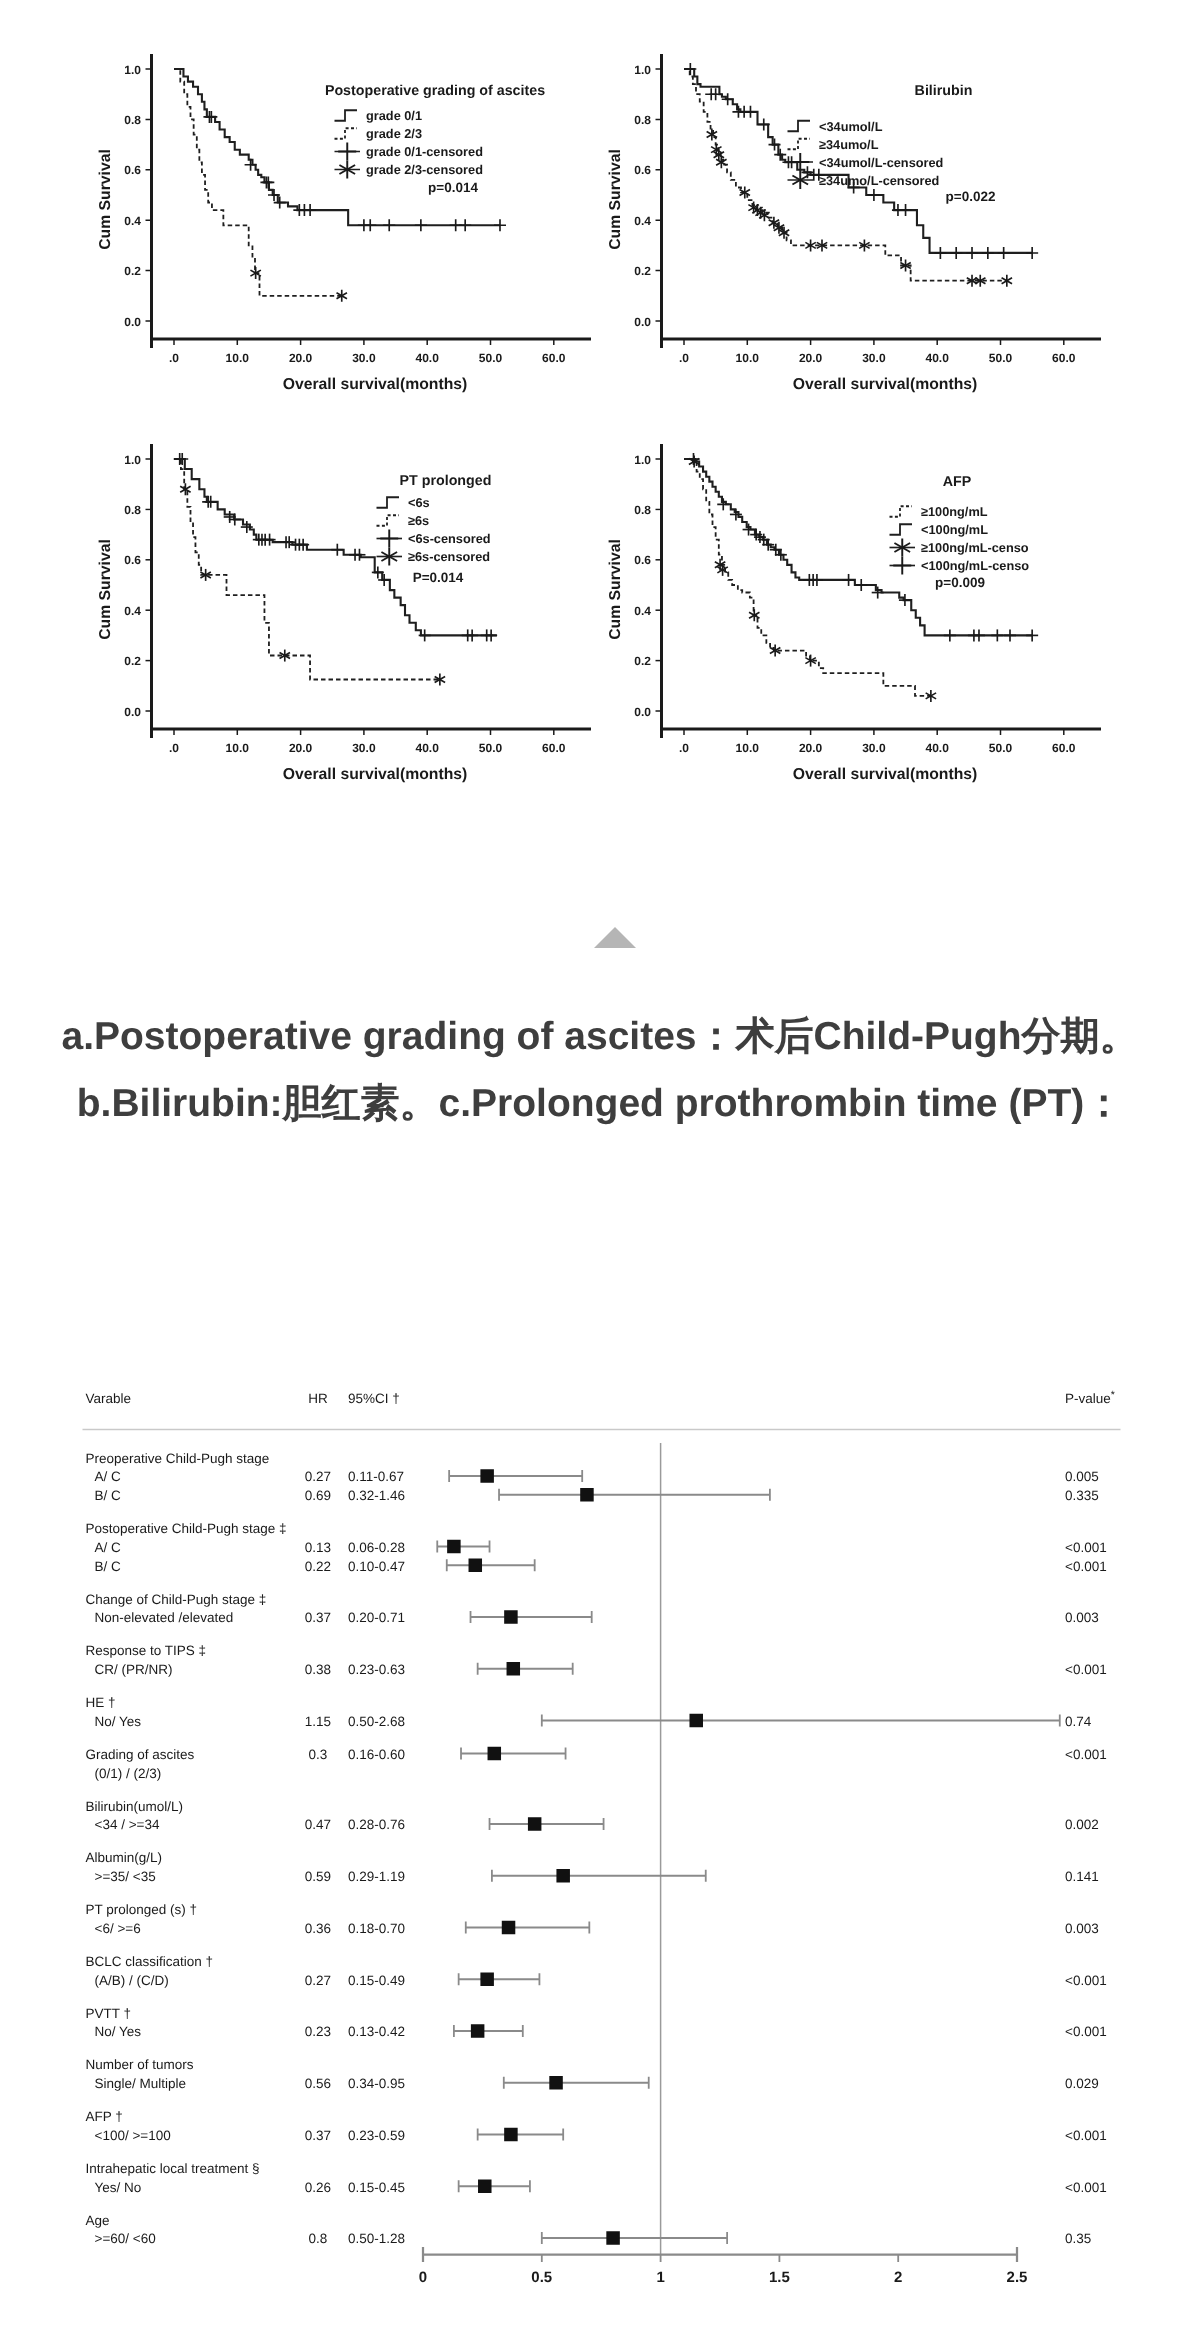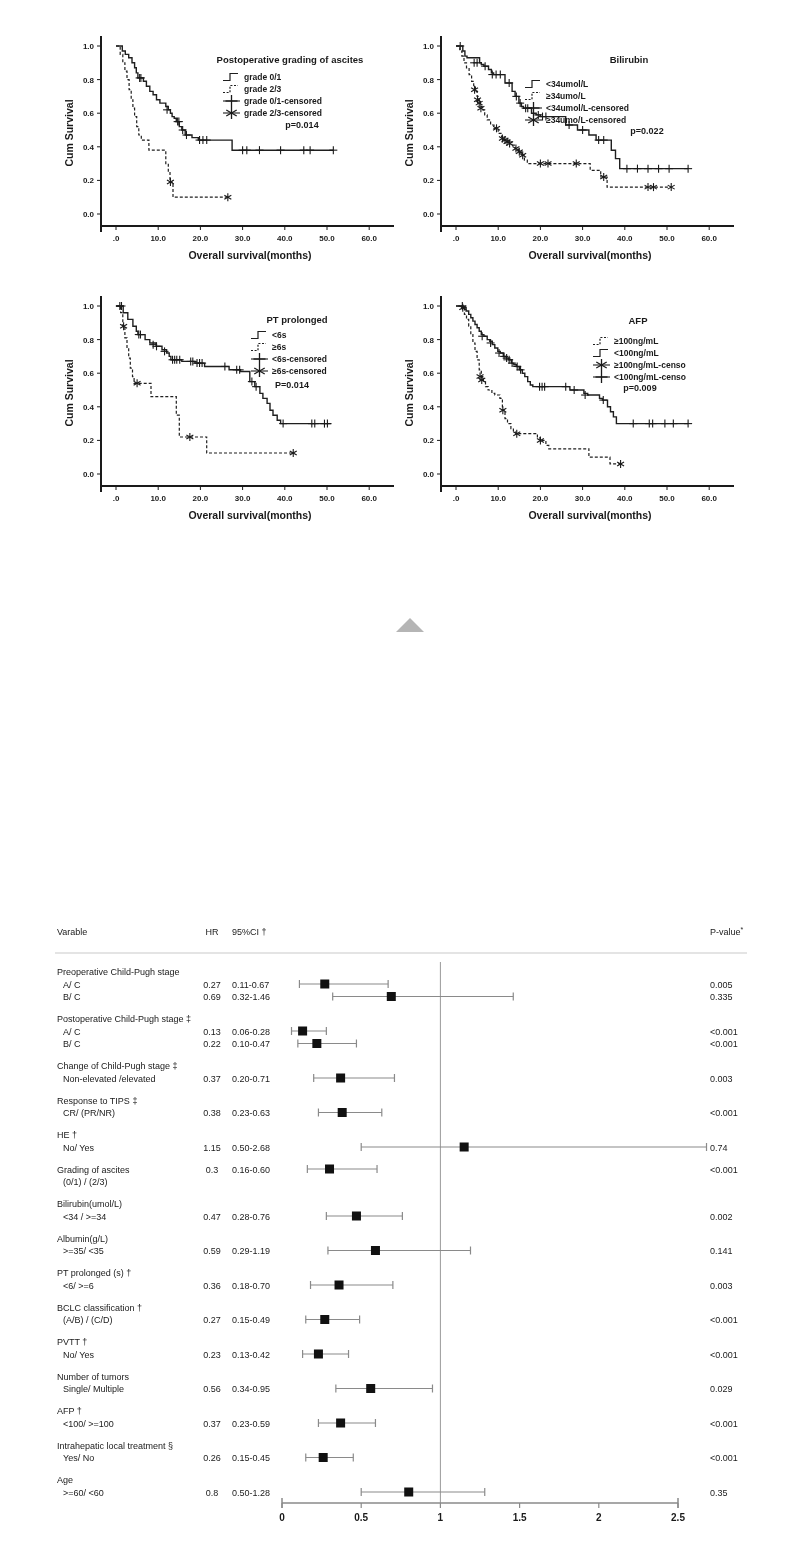--- a/index.html
+++ b/index.html
@@ -503,20 +503,22 @@
         <line x1="195.5" y1="89" x2="207.5" y2="89" stroke="#1a1a1a" stroke-width="1.3"></line>
         <line x1="201.5" y1="83" x2="201.5" y2="95" stroke="#1a1a1a" stroke-width="1.3"></line>
         <text x="214" y="92" class="legend-item">&lt;100ng/mL-censo</text>
         <text x="240" y="103" class="p-label">p=0.009</text>
       </svg>
   </div>
 
   <div class="triangle"></div>
 
   <div class="caption">
+    <div>a.Postoperative grading of ascites：术后Child-Pugh分期。</div>
+    <div>b.Bilirubin:胆红素。c.Prolonged prothrombin time (PT)：</div>
   </div>
 
   <svg id="forest" class="forest" viewBox="0 0 800 660">
       <text x="57" y="29" class="f-t">Varable</text>
       <text x="212" y="29" text-anchor="middle" class="f-t">HR</text>
       <text x="232" y="29" class="f-t">95%CI †</text>
       <text x="710" y="29" class="f-t">P-value<tspan dy="-3" font-size="7">*</tspan></text>
       <line x1="55" y1="47" x2="747" y2="47" stroke="#c9c9c9" stroke-width="1"></line>
       <line x1="440.4" y1="56" x2="440.4" y2="597" stroke="#9a9a9a" stroke-width="1"></line>
       <text x="57" y="69" class="f-t">Preoperative Child-Pugh stage</text>

